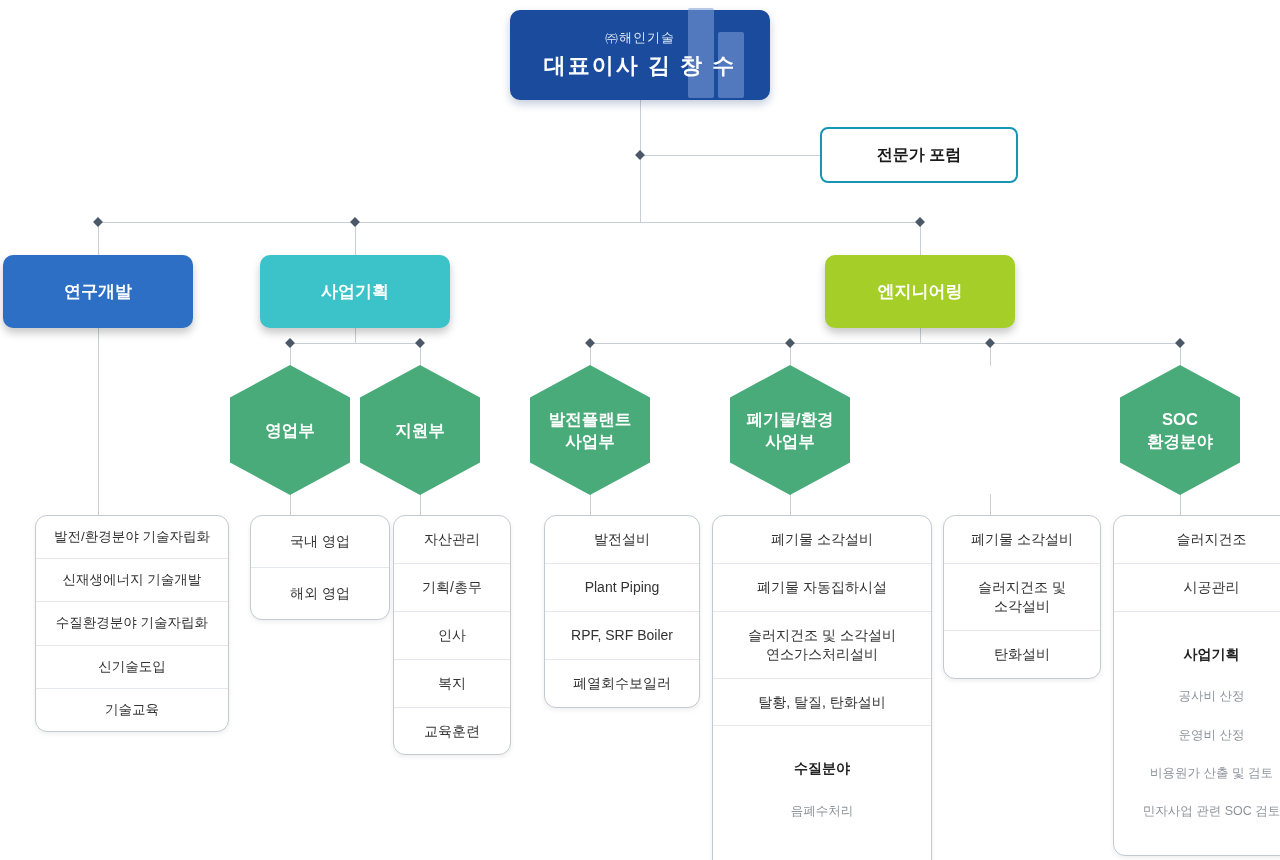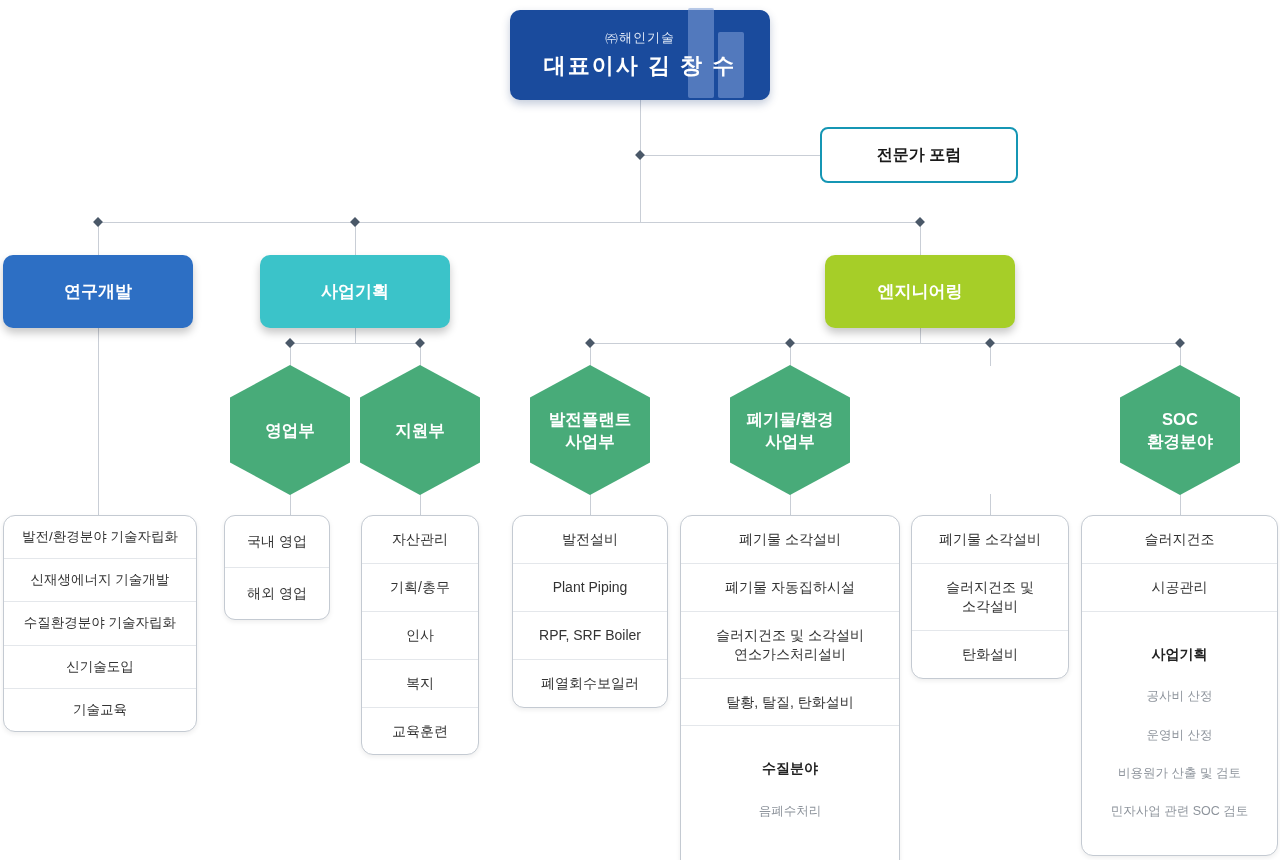--- a/index.html
+++ b/index.html
@@ -36,21 +36,21 @@
   .div-eng{left:825px;width:190px;background:#a6ce28;}
 
   
   .hex{position:absolute;top:365px;width:120px;height:130px;background:#48ab79;
        clip-path:polygon(50% 0%,100% 25%,100% 75%,50% 100%,0% 75%,0% 25%);
        display:flex;align-items:center;justify-content:center;z-index:1;}
   .hex-label{color:#fff;font-size:16.5px;font-weight:bold;text-align:center;white-space:pre-line;line-height:1.35;}
 
   
   .list{position:absolute;top:515px;background:#fff;border:1px solid #c4cad2;border-radius:12px;
-        box-sizing:border-box;box-shadow:0 2px 5px rgba(0,0,0,.07);z-index:1;overflow:hidden;}
+        box-sizing:border-box;box-shadow:0 2px 5px rgba(0,0,0,.07);z-index:1;overflow:hidden;margin-left:32px;}
   .li{padding:14px 4px;text-align:center;font-size:14px;color:#333;white-space:pre-line;line-height:1.35;}
   .li + .li{border-top:1px solid #e4e7eb;}
   .list-rnd .li{padding:12px 3px;font-size:13.5px;}
   .list-sales .li{padding:16px 4px;}
   .group-title{font-size:14px;font-weight:bold;color:#222;margin-bottom:5px;}
   .group-sub{font-size:12.5px;color:#8e949c;line-height:1.55;}
 </style>
 </head>
 <body>
 
@@ -134,21 +134,21 @@
   </div>
 
   <div class="list list-rnd" style="left:3px;width:194px;">
     <div class="li">발전/환경분야 기술자립화</div>
     <div class="li">신재생에너지 기술개발</div>
     <div class="li">수질환경분야 기술자립화</div>
     <div class="li">신기술도입</div>
     <div class="li">기술교육</div>
   </div>
 
-  <div class="list list-sales" style="left:224px;width:106px;border-radius:11px;">
+  <div class="list list-sales" style="left:218px;width:140px;">
     <div class="li">국내 영업</div>
     <div class="li">해외 영업</div>
   </div>
 
   <div class="list" style="left:361px;width:118px;">
     <div class="li">자산관리</div>
     <div class="li">기획/총무</div>
     <div class="li">인사</div>
     <div class="li">복지</div>
     <div class="li">교육훈련</div>

